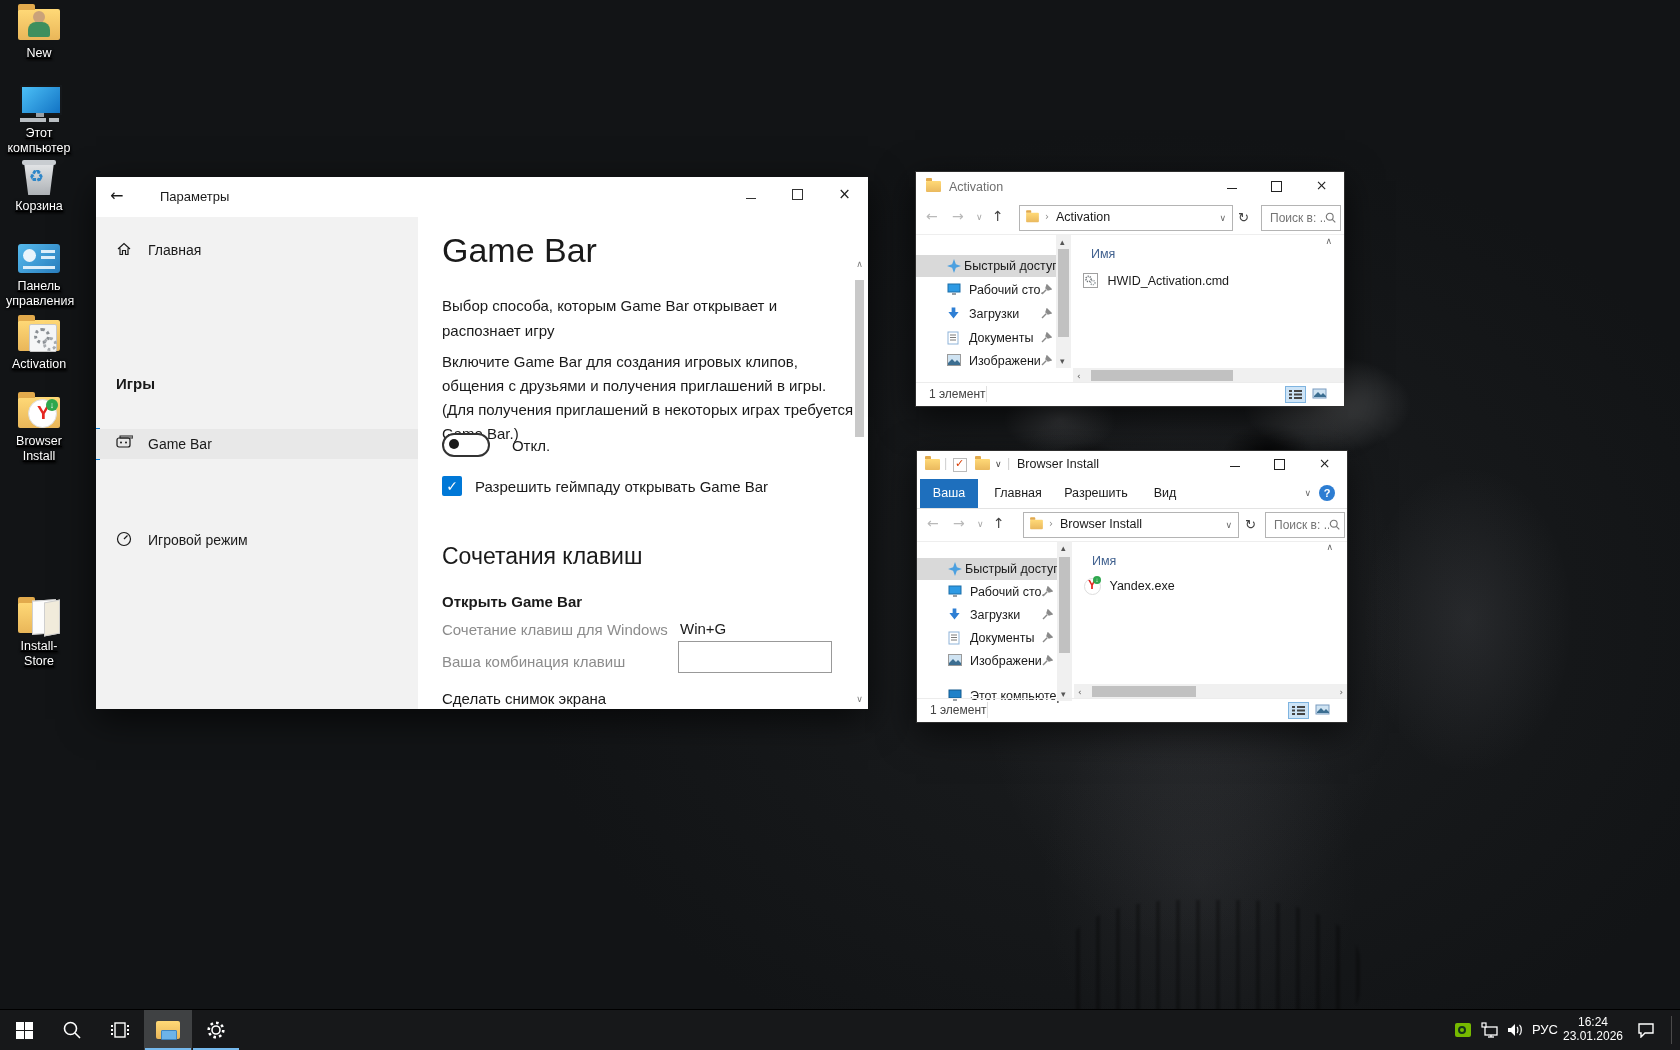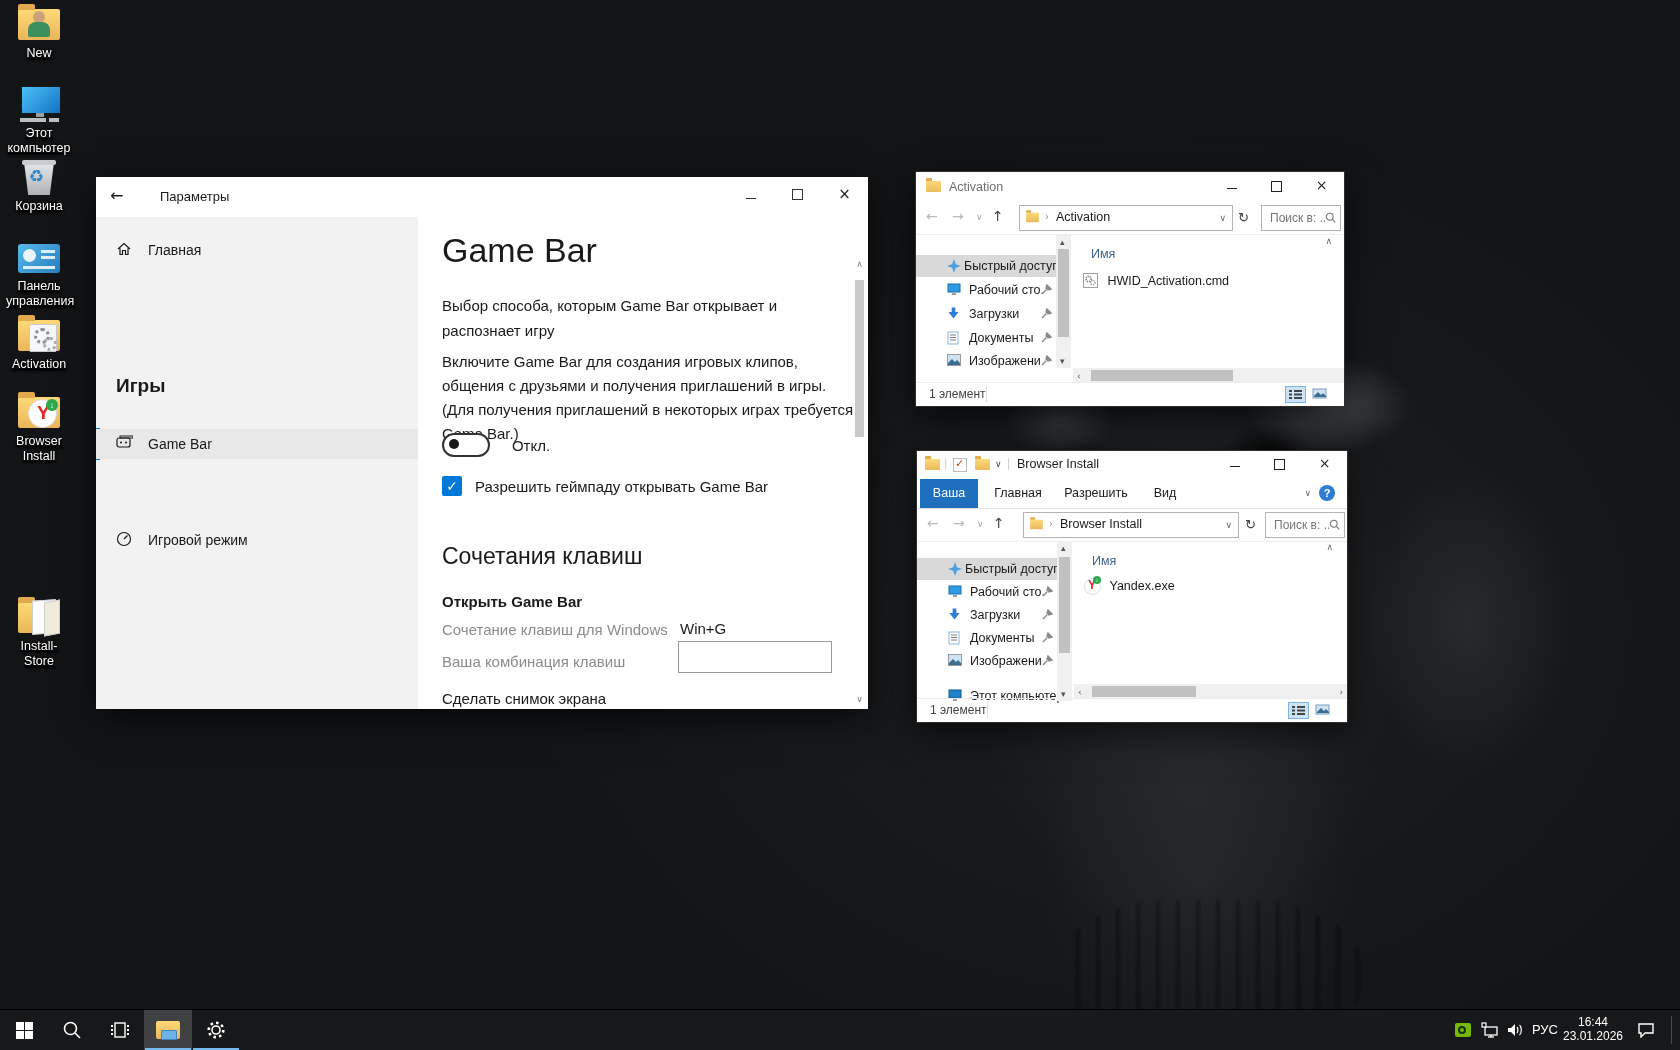--- a/index.html
+++ b/index.html
@@ -177,21 +177,21 @@
       <div class="ctl glyph" style="left:726px;top:8px;font-size:15px;">×</div>
     </div>
 
     <div class="sidebar">
       <div class="srow" style="top:18px;">
         <svg width="16" height="16" viewBox="0 0 16 16">
             <path d="M2 8 L8 2.5 L14 8 M4 7.2 V13.5 H6.5 V9.5 H9.5 V13.5 H12 V7.2" fill="none" stroke="#1a1a1a" stroke-width="1.2"></path>
           </svg>
         <span class="lbl">Главная</span>
       </div>
-      <div class="abs" style="left:20px;top:158px;font-weight:bold;font-size:19px;">Игры</div>
+      <div class="abs" style="left:20px;top:158px;font-weight:bold;font-size:15px;">Игры</div>
 
       <div class="sel-accent" style="top:211px;height:32px;"></div>
       <div class="srow" style="top:212px;background:#e8e8e8;">
         <svg width="17" height="15" viewBox="0 0 17 15">
             <rect x="1" y="3" width="13" height="9" rx="2" fill="none" stroke="#1a1a1a" stroke-width="1.2"></rect>
             <rect x="4" y="1" width="13" height="2" fill="none" stroke="#1a1a1a" stroke-width="1"></rect>
             <circle cx="5" cy="7.5" r="1" fill="#1a1a1a"></circle>
             <circle cx="10" cy="7.5" r="1" fill="#1a1a1a"></circle>
           </svg>
         <span class="lbl">Game Bar</span>
@@ -582,21 +582,21 @@
         </svg>
     </div>
     <div class="tray" style="left:1502px;width:26px;display:flex;align-items:center;justify-content:center;">
       <svg width="18" height="16" viewBox="0 0 18 16">
           <path d="M2 6h3l4-4v12l-4-4H2z" fill="#fff"></path>
           <path d="M11 5c1.2 1 1.2 5 0 6 M13.5 3c2.4 2 2.4 8 0 10" fill="none" stroke="#fff" stroke-width="1.2"></path>
         </svg>
     </div>
     <div class="tray" style="left:1528px;width:34px;line-height:40px;text-align:center;font-size:13px;">РУС</div>
     <div class="tray" style="left:1560px;width:66px;text-align:center;font-size:12px;padding-top:5px;box-sizing:border-box;">
-      <div>16:44</div>
+      <div>16:24</div>
       <div>23.01.2026</div>
     </div>
     <div class="tray" style="left:1630px;width:32px;display:flex;align-items:center;justify-content:center;">
       <svg width="18" height="16" viewBox="0 0 18 16">
           <path d="M2 2h14v9H8l-4 4v-4H2z" fill="none" stroke="#fff" stroke-width="1.4"></path>
         </svg>
     </div>
     <div class="tray" style="left:1671px;width:1px;top:6px;height:28px;background:#4a4a4a;"></div>
     <div class="tray" style="left:1672px;width:8px;"></div>
   </div>

